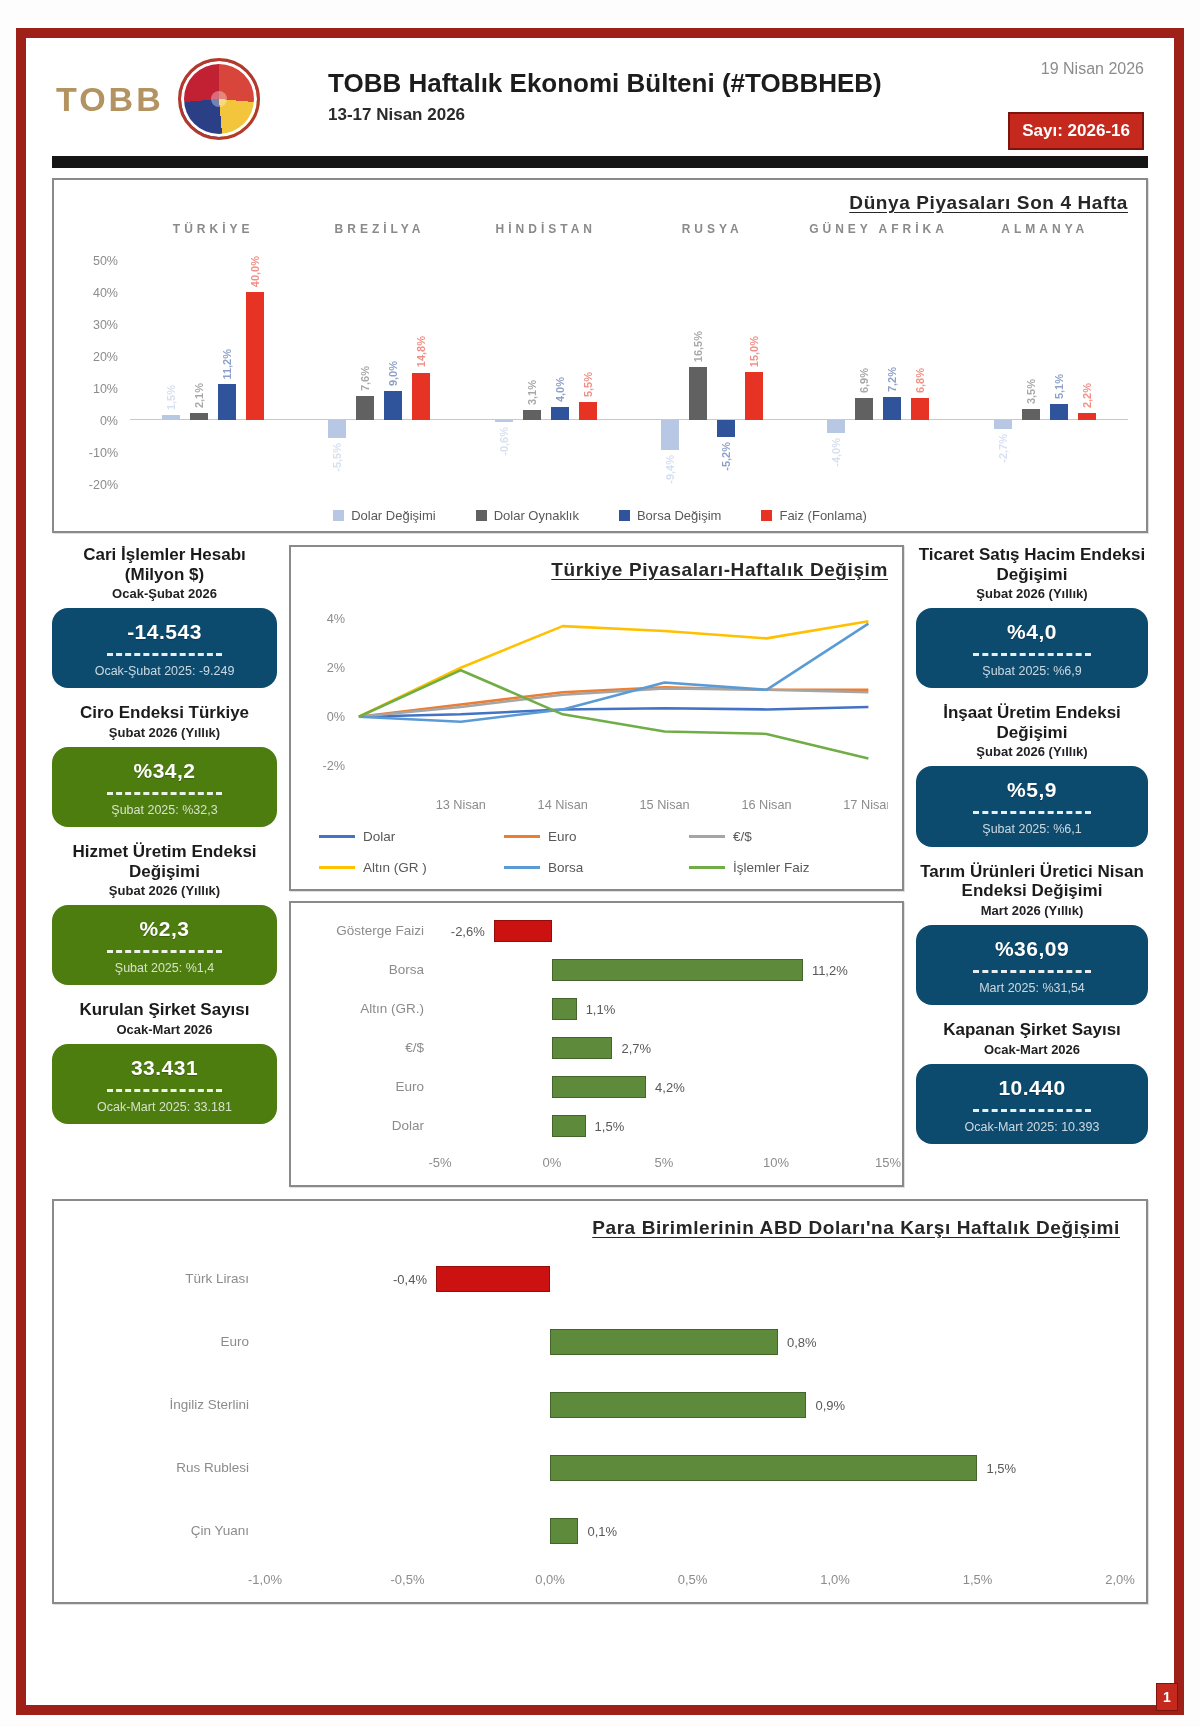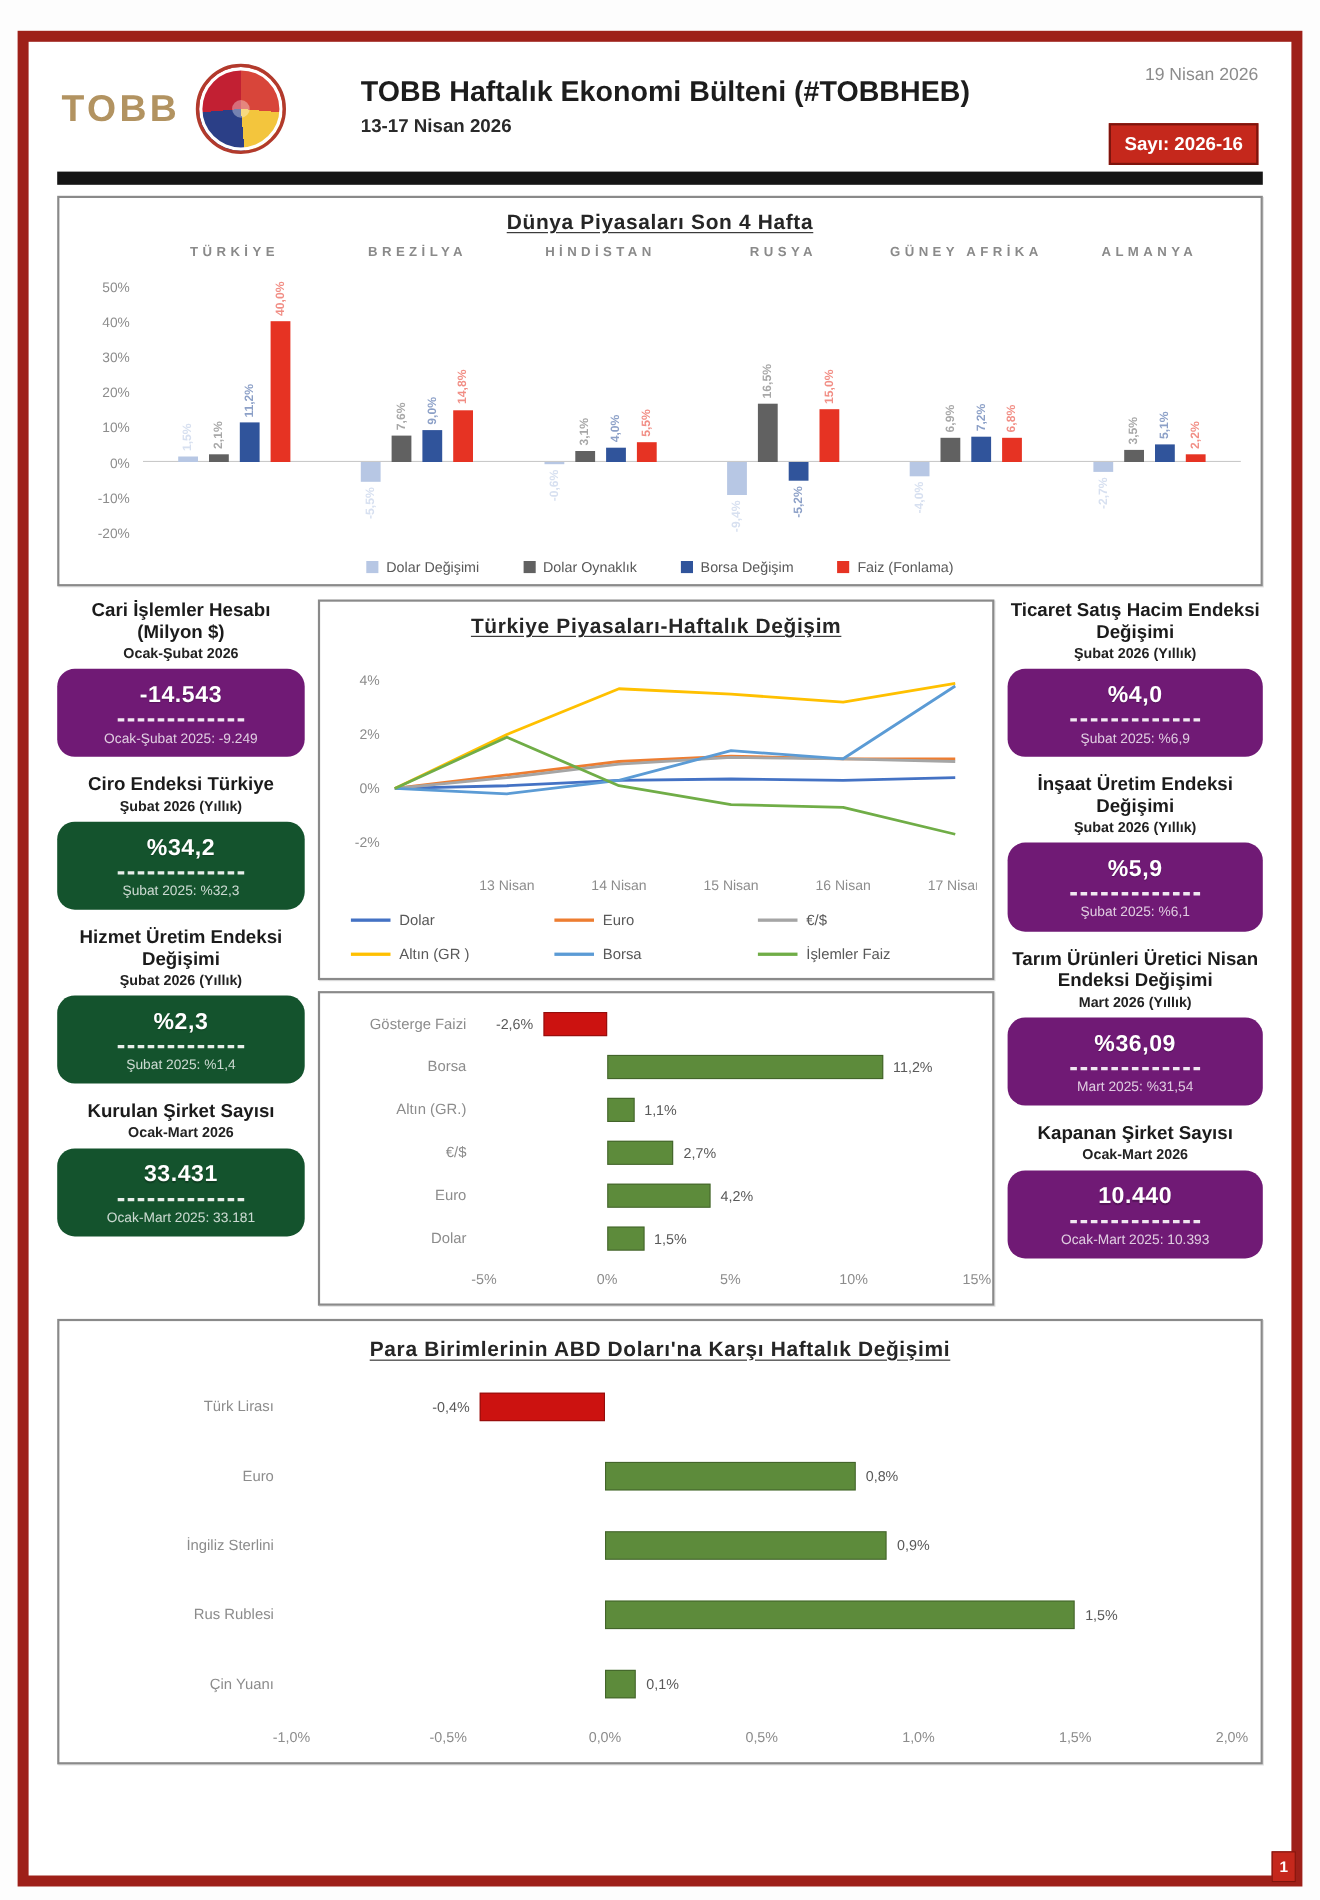--- a/index.html
+++ b/index.html
@@ -17,21 +17,21 @@
   .title-wrap{flex:1;padding-top:10px;padding-left:12px}
   .main-title{font-size:26px;font-weight:bold;color:#1c1c1c}
   .date-range{font-size:17px;font-weight:bold;color:#2a2a2a;margin-top:6px}
   .header-right{width:215px;text-align:right;padding-top:2px}
   .pub-date{font-size:16px;color:#8c8c8c}
   .issue-badge{display:inline-block;margin-top:34px;background:#c5281c;border:2px solid #7e140d;color:#fff;
     font-size:17px;font-weight:bold;padding:7px 12px}
   .divider-bar{height:12px;background:#151515;margin:2px 6px 10px}
   
   .panel{border:2px solid #8a8a8a;background:#fff;box-shadow:1px 1px 0 rgba(0,0,0,.12)}
-  .chart-title{text-align:center;font-weight:bold;font-size:19px;color:#262626;text-decoration:underline;
+  .chart-title{text-align:right;font-weight:bold;font-size:19px;color:#262626;text-decoration:underline;
     text-underline-offset:3px;letter-spacing:.6px;margin:4px 0 8px}
   
   .world-panel{margin:0 6px;padding:8px 18px 6px}
   .wc-countries{margin-left:58px;display:flex;height:20px;margin-bottom:2px}
   .wc-country{flex:1;text-align:center;font-size:12px;letter-spacing:4px;color:#8a8a8a;font-weight:bold;white-space:nowrap}
   .wc-body{display:flex}
   .wc-yaxis{width:58px;position:relative;height:256px}
   .wc-ytick{position:absolute;right:12px;font-size:12.5px;color:#8c8c8c}
   .wc-plot{flex:1;position:relative;height:256px}
   .wc-zero{position:absolute;left:0;right:0;bottom:80px;height:1px;background:#c9c9c9}
@@ -44,22 +44,22 @@
   .legend-item{display:flex;align-items:center;gap:7px;font-size:13px;color:#595959}
   .legend-swatch{width:11px;height:11px;display:inline-block}
   
   .middle-row{display:flex;gap:12px;margin:12px 6px 0}
   .stats-col{flex:none}
   .center-col{flex:1;display:flex;flex-direction:column;gap:10px}
   .stat{text-align:center;margin-bottom:15px}
   .stat-title{font-size:17px;font-weight:bold;color:#1b1b1b;line-height:1.15}
   .stat-sub{font-size:13px;font-weight:bold;color:#222;margin-top:2px}
   .stat-box{margin-top:7px;border-radius:16px;padding:12px 10px 9px;color:#fff}
-  .stat-box.red{background:#701a75}
-  .stat-box.green{background:#14532d}
+  .stat-box.red{background:#0c4a6e}
+  .stat-box.green{background:#4d7c0f}
   .stat-value{font-size:21px;font-weight:bold;letter-spacing:.5px;text-shadow:0 1px 1px rgba(0,0,0,.25)}
   .stat-dash{width:56%;margin:9px auto 7px;border-top:3px dashed rgba(255,255,255,.9)}
   .stat-prev{font-size:12.5px;color:rgba(255,255,255,.78);line-height:1.3}
   
   .line-panel{padding:8px 14px 10px}
   .line-svg{display:block;width:100%}
   .line-legend{display:grid;grid-template-columns:repeat(3,1fr);row-gap:16px;margin:8px 14px 4px}
   .lg-line{display:flex;align-items:center;gap:8px;font-size:13.5px;color:#595959}
   .lg-line-swatch{width:36px;height:3.5px;display:inline-block}
   

